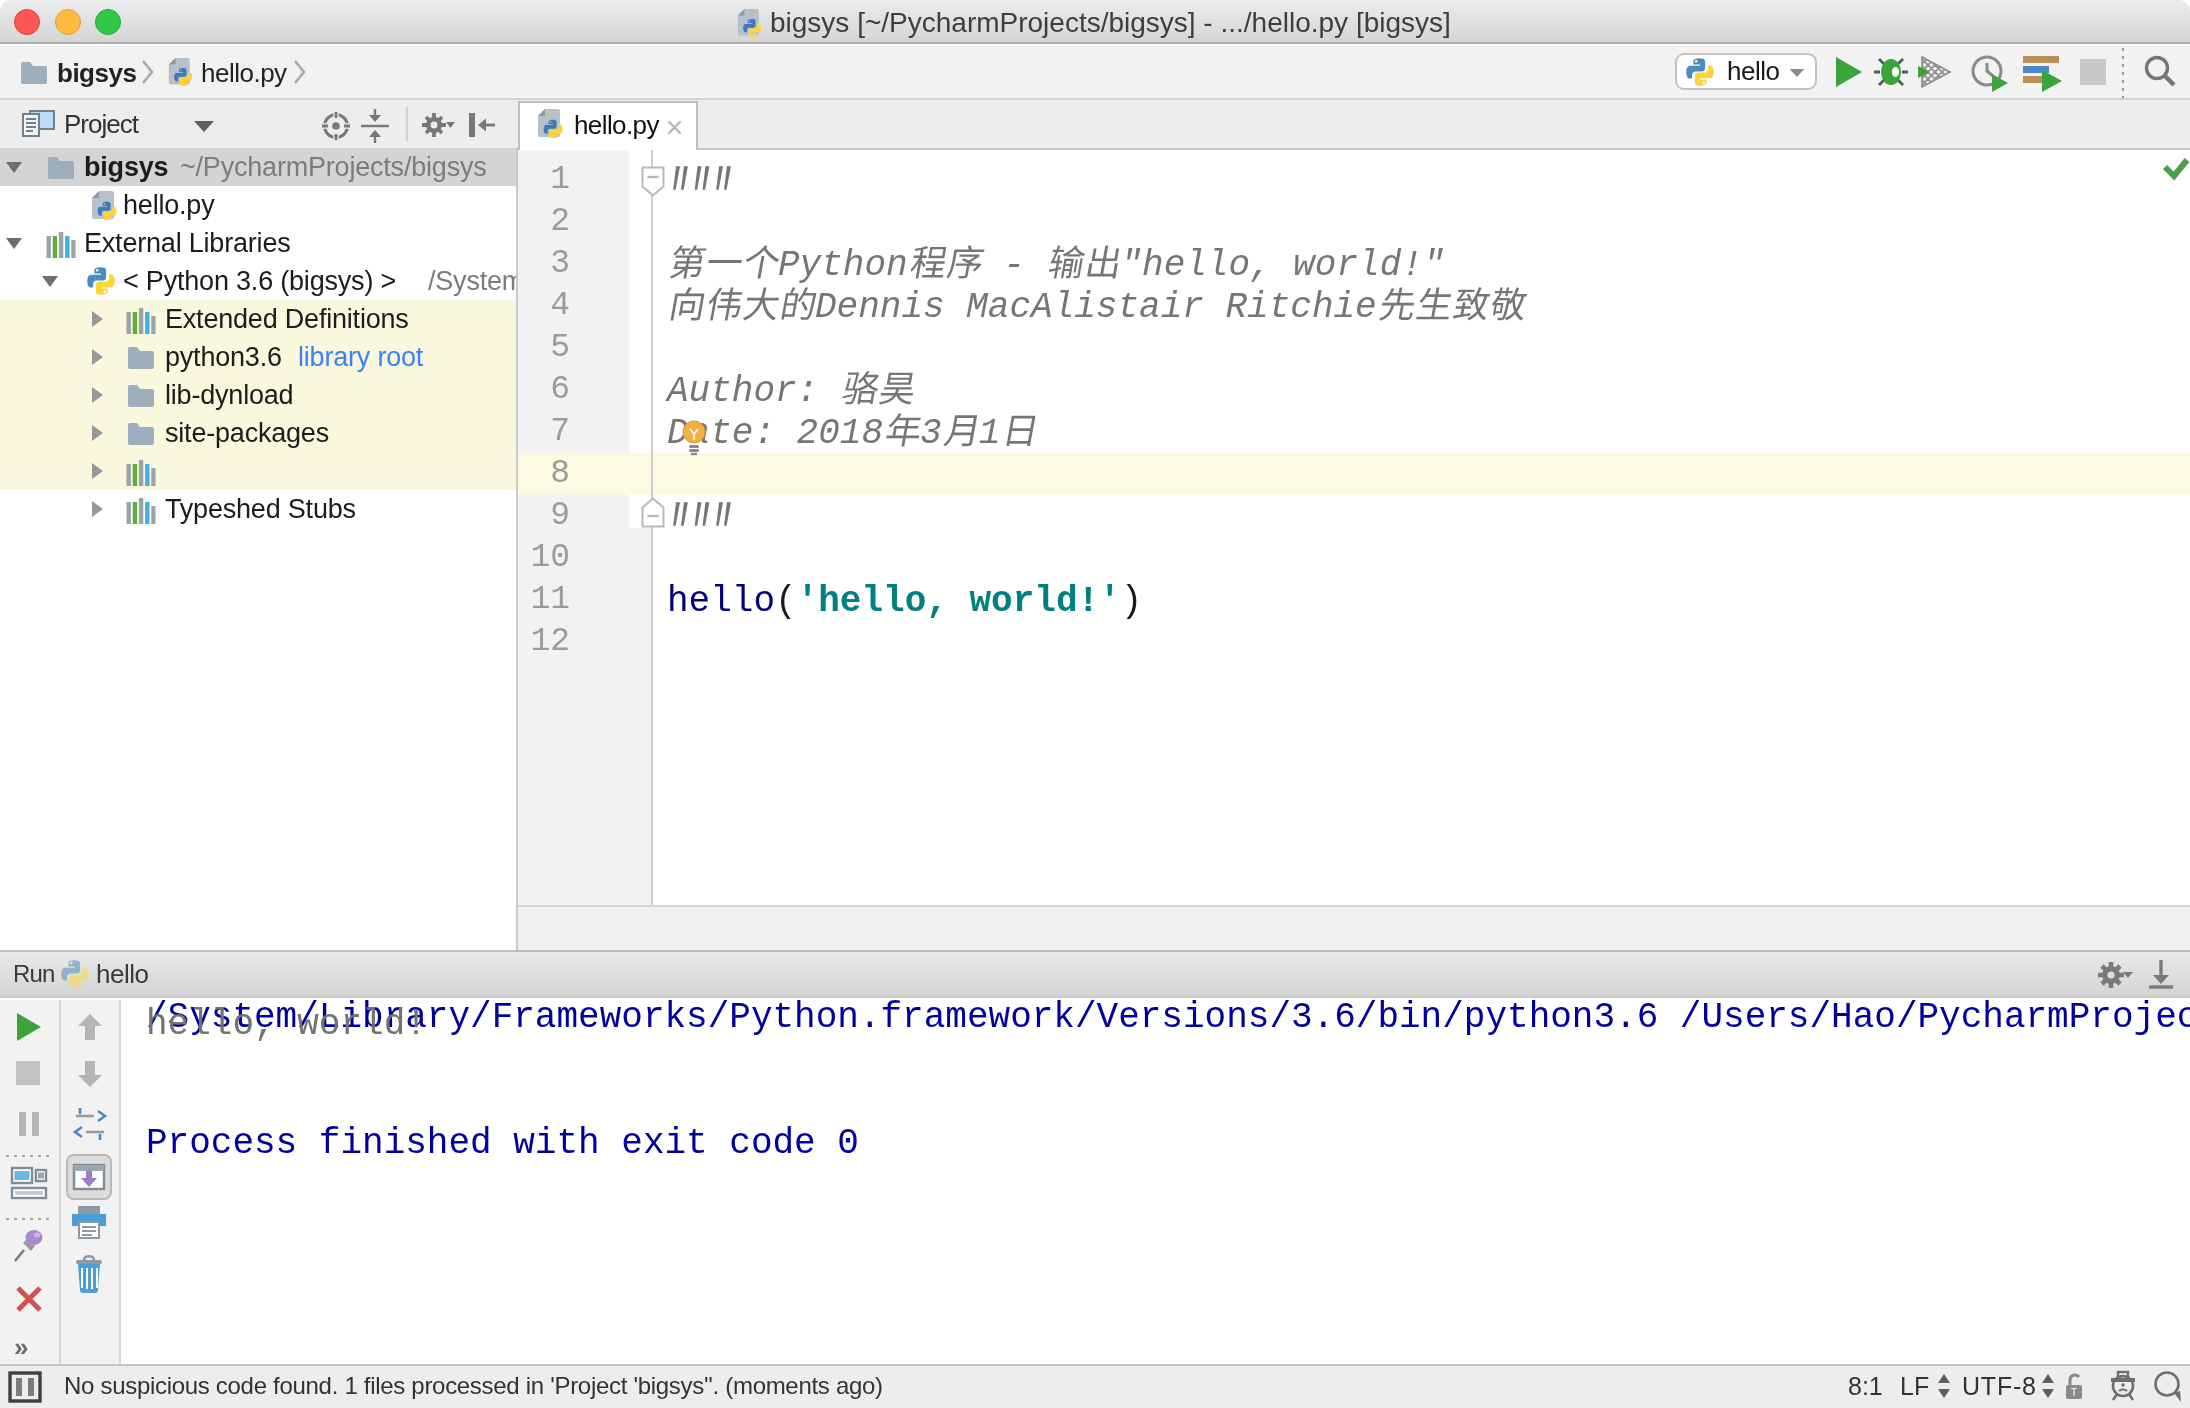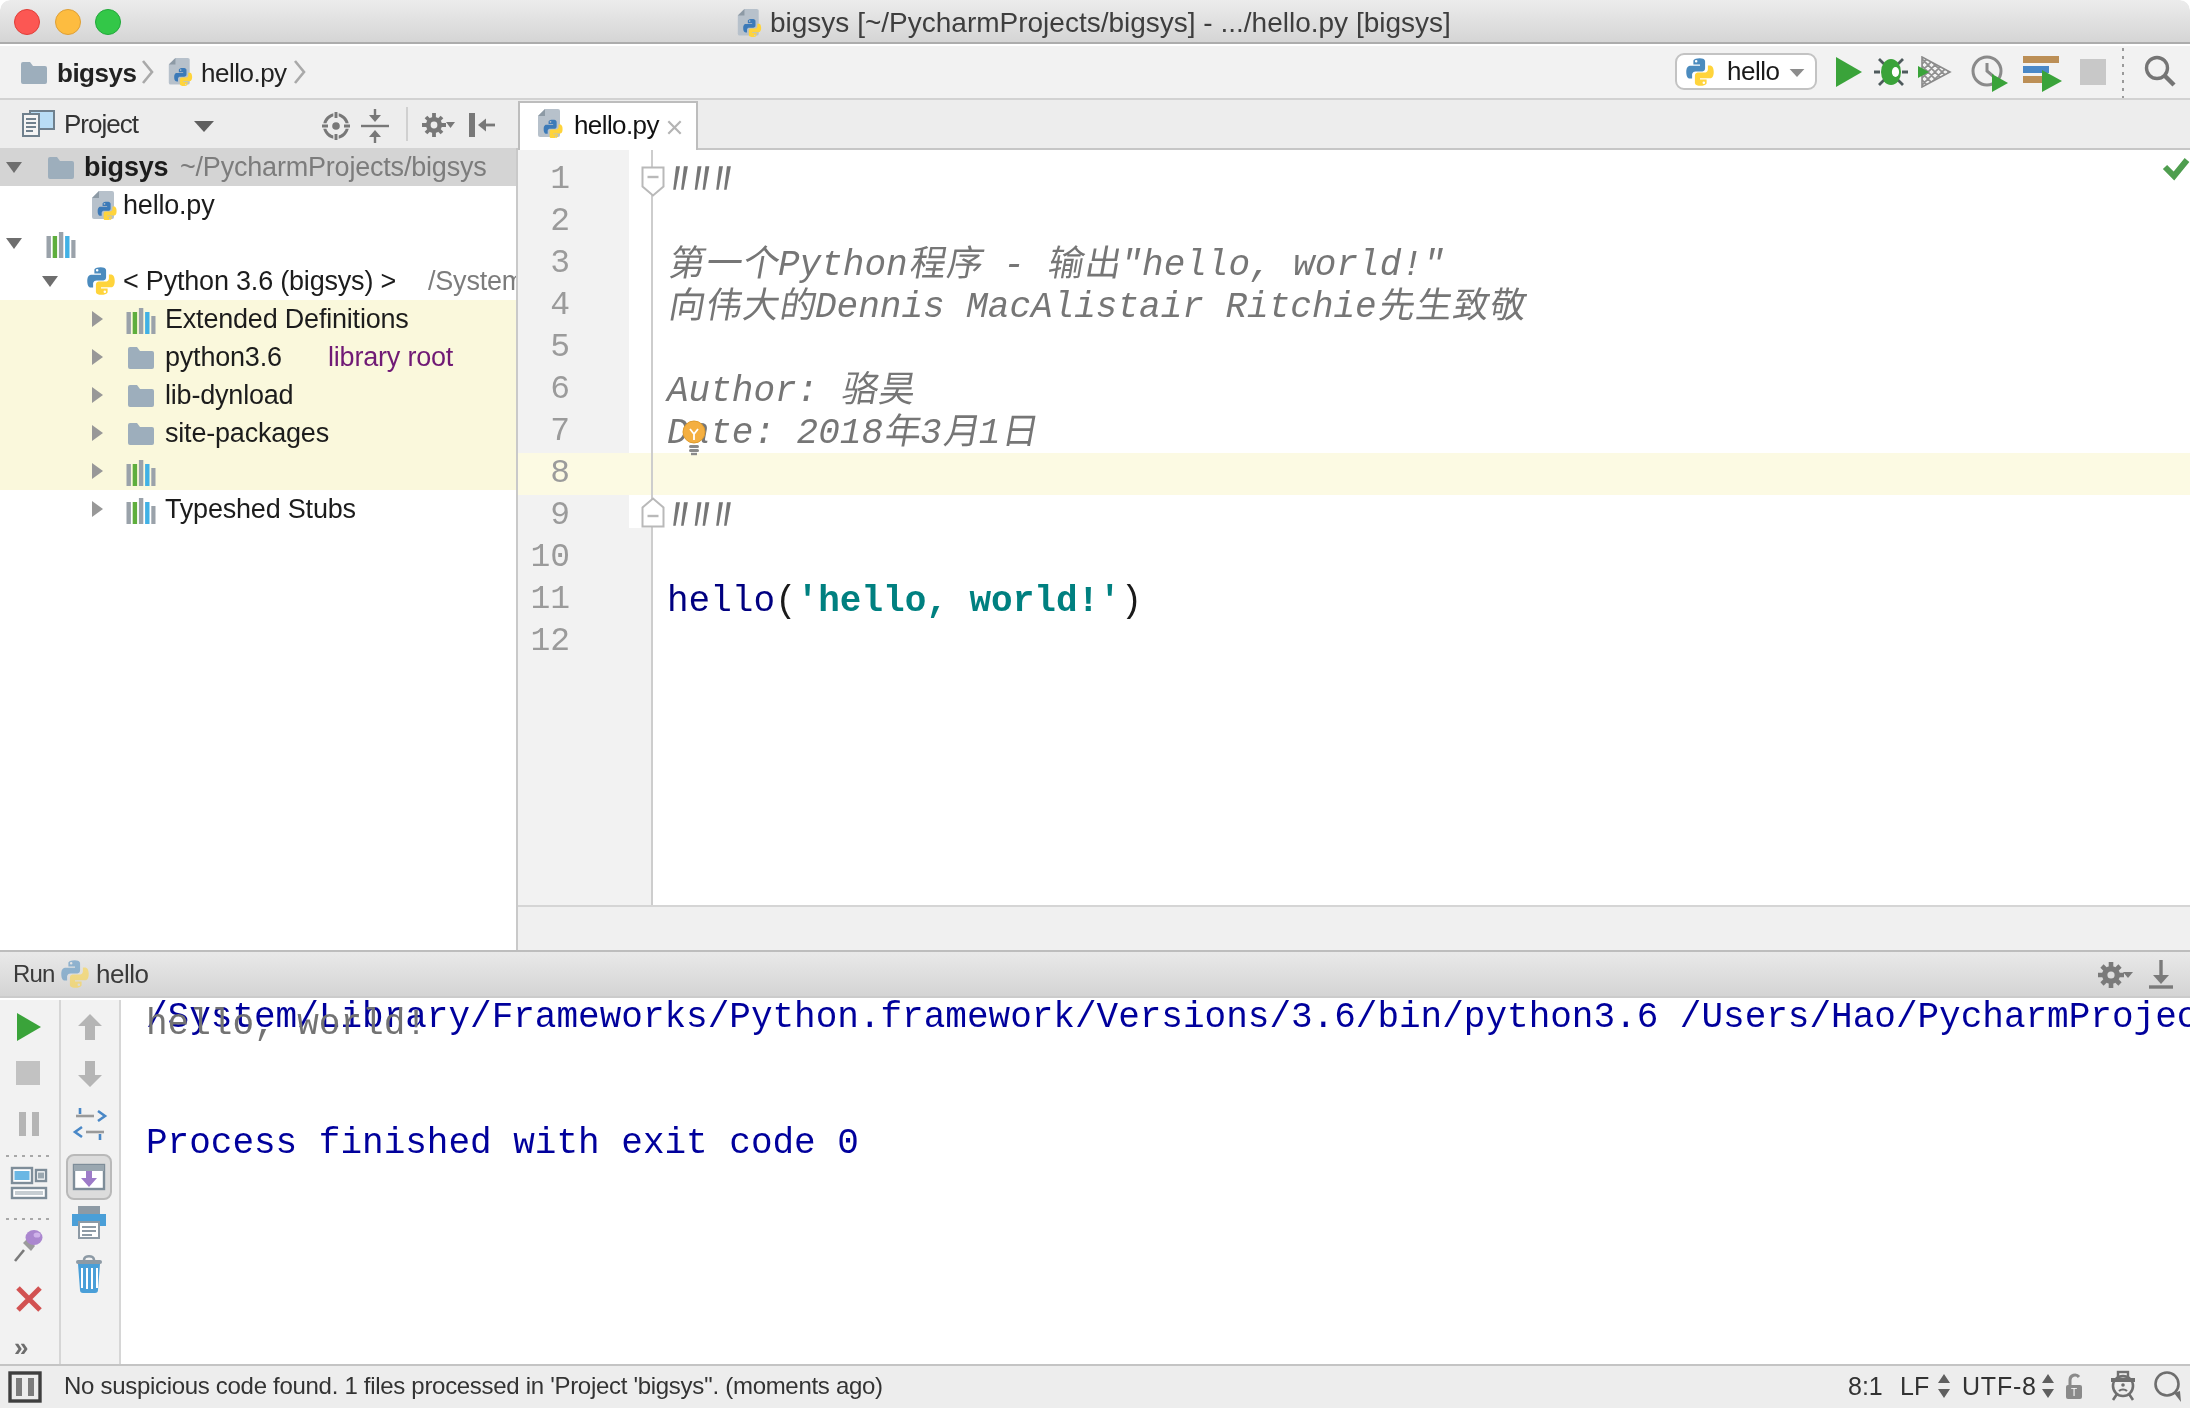--- a/index.html
+++ b/index.html
@@ -170,20 +170,21 @@
 <svg style="position:absolute;left:4px;top:233px" width="20" height="20" viewBox="0 0 20 20">
       <path fill="#6e6e6e" d="M2 5h16l-8 11z"></path>
     </svg>
 <svg style="position:absolute;left:46px;top:228px" width="30" height="30" viewBox="0 0 30 30">
 <rect x="0.5" y="8" width="4.4" height="22" fill="#9aa2aa"></rect>
 <rect x="6.7" y="8" width="4.4" height="22" fill="#5fae3d"></rect>
 <rect x="12.9" y="4" width="4.4" height="26" fill="#9aa2aa"></rect>
 <rect x="19.1" y="8" width="4.4" height="22" fill="#41b1e5"></rect>
 <rect x="25.3" y="12" width="4.2" height="18" fill="#9aa2aa"></rect>
 </svg>
+<div class="trow" style="top:224px"><span style="position:absolute;left:84px">External Libraries</span></div>
 <svg style="position:absolute;left:40px;top:271px" width="20" height="20" viewBox="0 0 20 20">
       <path fill="#6e6e6e" d="M2 5h16l-8 11z"></path>
     </svg>
 <svg style="position:absolute;left:87px;top:267px;" width="28" height="28" viewBox="0 0 110 110">
 <path fill="#4b8bbe" d="M54 1C27 1 29 13 29 13v13h26v4H17S1 28 1 55c0 27 14 26 14 26h9V67s-1-14 14-14h24s13 .5 13-13V14S77 1 54 1zM40 8a5 5 0 110 10 5 5 0 010-10z"></path>
 <path fill="#ffd43b" d="M56 109c27 0 25-12 25-12V84H55v-4h38s16 2 16-25c0-27-14-26-14-26h-9v14s1 14-14 14H48s-13-.5-13 13v26s-2 13 21 13zm14-7a5 5 0 110-10 5 5 0 010 10z"></path>
 </svg>
 <div class="trow" style="top:262px"><span style="position:absolute;left:123px">&lt; Python 3.6 (bigsys) &gt;</span><span style="position:absolute;left:428px;color:#7c7c7c">/System/Library/Fr</span></div>
 <svg style="position:absolute;left:87px;top:309px" width="20" height="20" viewBox="0 0 20 20">
       <path fill="#989898" d="M5 2l11 8-11 8z"></path>
@@ -195,21 +196,21 @@
 <rect x="19.1" y="8" width="4.4" height="22" fill="#41b1e5"></rect>
 <rect x="25.3" y="12" width="4.2" height="18" fill="#9aa2aa"></rect>
 </svg>
 <div class="trow" style="top:300px"><span style="position:absolute;left:165px">Extended Definitions</span></div>
 <svg style="position:absolute;left:87px;top:347px" width="20" height="20" viewBox="0 0 20 20">
       <path fill="#989898" d="M5 2l11 8-11 8z"></path>
     </svg>
 <svg style="position:absolute;left:126px;top:342px" width="30" height="30" viewBox="0 0 30 30">
 <path fill="#9daebc" d="M2 7a2 2 0 012-2h7l3 4h12a2 2 0 012 2v14a2 2 0 01-2 2H4a2 2 0 01-2-2z"></path>
 </svg>
-<div class="trow" style="top:338px"><span style="position:absolute;left:165px">python3.6</span><span style="position:absolute;left:328px;color:#701a75">library root</span></div>
+<div class="trow" style="top:338px"><span style="position:absolute;left:165px">python3.6</span><span style="position:absolute;left:298px;color:#3b82f6">library root</span></div>
 <svg style="position:absolute;left:87px;top:385px" width="20" height="20" viewBox="0 0 20 20">
       <path fill="#989898" d="M5 2l11 8-11 8z"></path>
     </svg>
 <svg style="position:absolute;left:126px;top:380px" width="30" height="30" viewBox="0 0 30 30">
 <path fill="#9daebc" d="M2 7a2 2 0 012-2h7l3 4h12a2 2 0 012 2v14a2 2 0 01-2 2H4a2 2 0 01-2-2z"></path>
 </svg>
 <div class="trow" style="top:376px"><span style="position:absolute;left:165px">lib-dynload</span></div>
 <svg style="position:absolute;left:87px;top:423px" width="20" height="20" viewBox="0 0 20 20">
       <path fill="#989898" d="M5 2l11 8-11 8z"></path>
     </svg>

